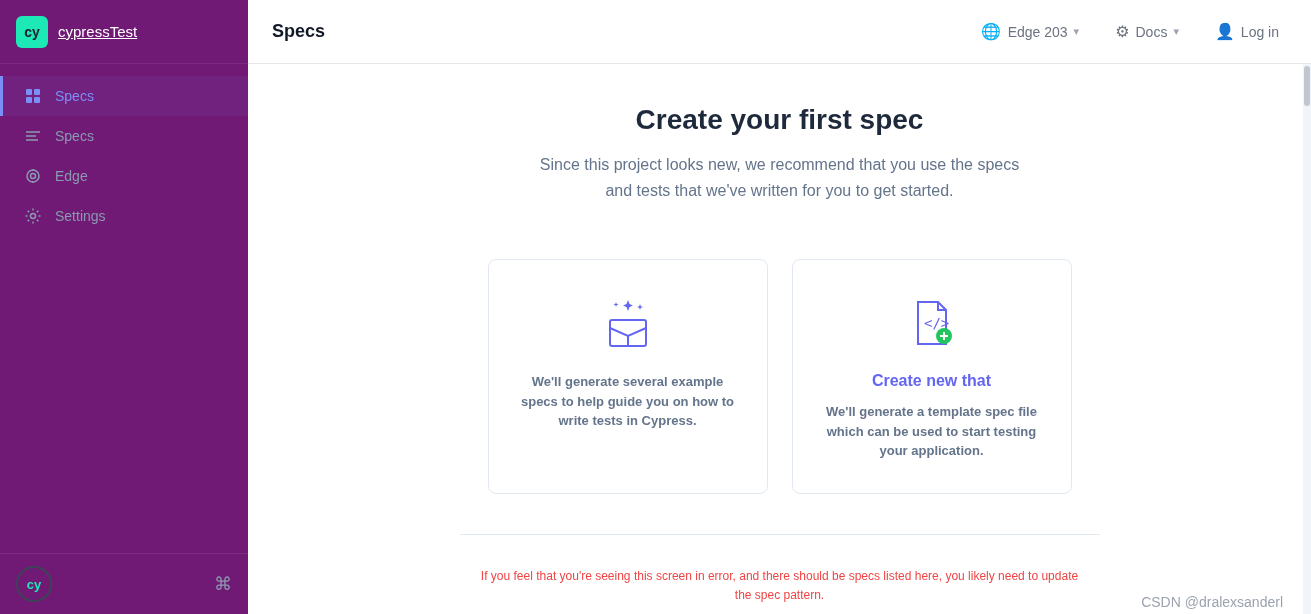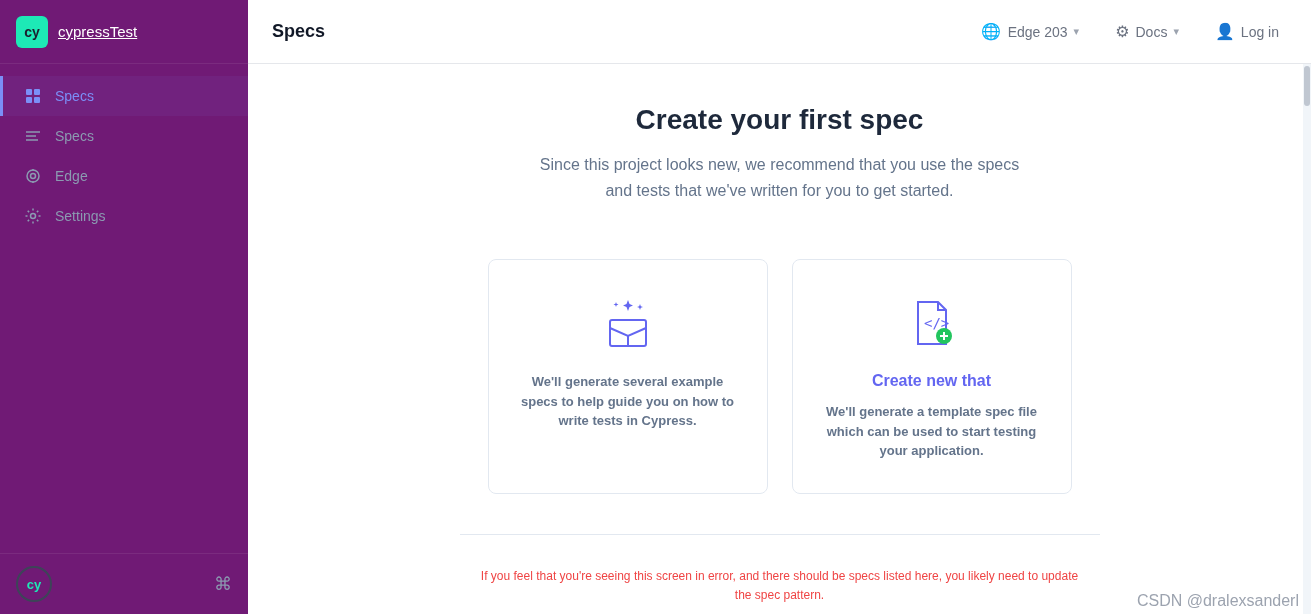--- a/index.html
+++ b/index.html
@@ -212,22 +212,22 @@
       height: 40px;
       background: #c0c7d1;
       border-radius: 3px;
       margin: 2px auto;
     }
 
     
     .watermark {
       position: absolute;
       bottom: 4px;
-      right: 12px;
-      font-size: 16px;
+      right: 28px;
+      font-size: 14px;
       color: #9ca3af;
     }
   </style>
 </head>
 <body>
 
 <div class="sidebar">
   <div class="sidebar-header">
     <div class="sidebar-logo">
       <span>cy</span>

